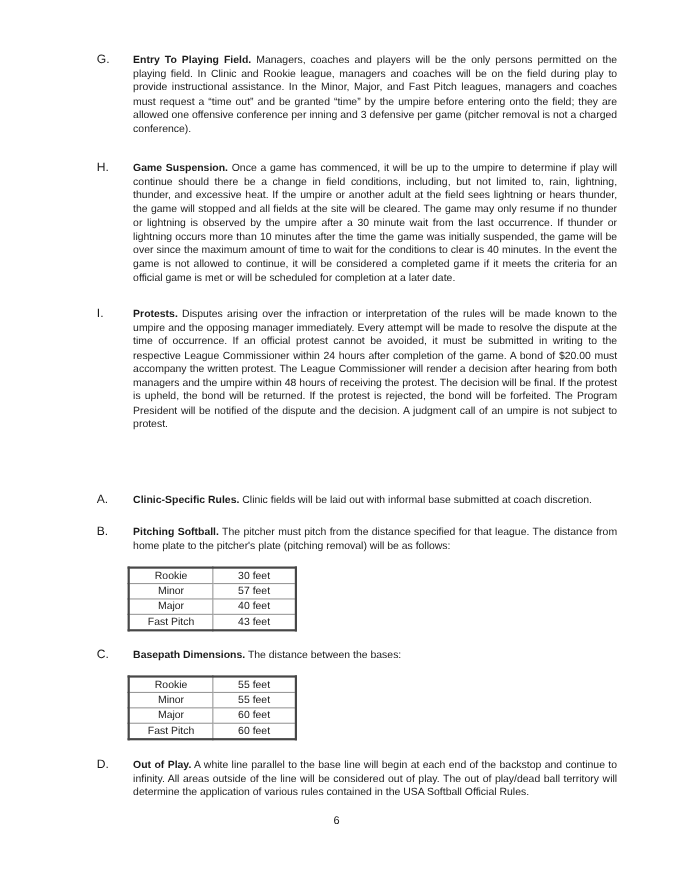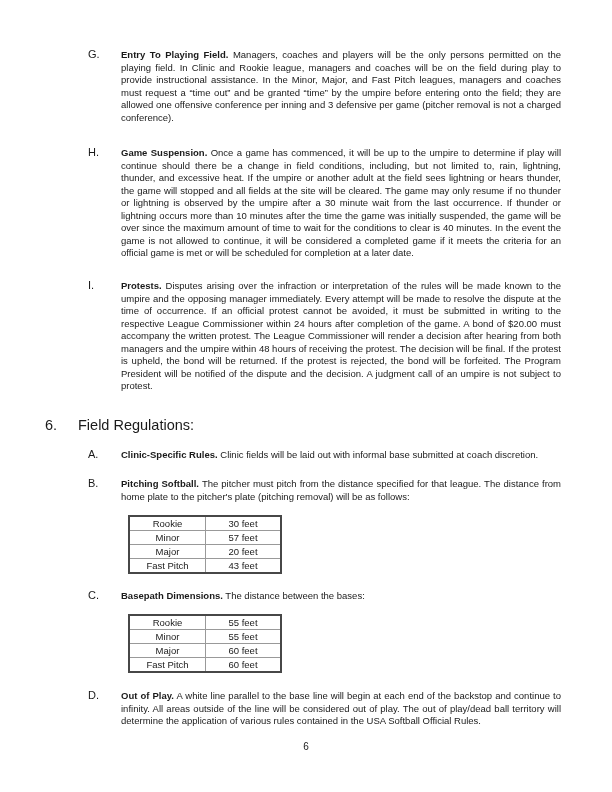--- a/index.html
+++ b/index.html
@@ -31,21 +31,21 @@
 
   
   .h6 {
     position: absolute; left: 45px; top: 416px;
     font-size: 14.5px; line-height: 18px; color: #1a1a1a;
   }
   .h6 .num { display: inline-block; width: 33px; }
 
   
   table.feet {
-    position: absolute; left: 128px;
+    position: absolute; left: 116px;
     border-collapse: collapse;
     border: 2px solid #474747;
     font-size: 9.5px;
     color: #1a1a1a;
   }
   table.feet td {
     border: 1px solid #999999;
     text-align: center;
     vertical-align: middle;
     height: 13px;
@@ -73,23 +73,20 @@
   <div class="sec" style="top:147px">
     <span class="letter">H.</span>
     <p class="para"><b>Game Suspension.</b> <span>Once a game has commenced, it will be up to the umpire to determine if play will continue should there be a change in field conditions, including, but not limited to, rain, lightning, thunder, and excessive heat. If the umpire or another adult at the field sees lightning or hears thunder, the game will stopped and all fields at the site will be cleared. The game may only resume if no thunder or lightning is observed by the umpire after a 30 minute wait from the last occurrence.  If thunder or lightning occurs more than 10 minutes after the time the game was initially suspended, the game will be over since the maximum amount of time to wait for the conditions to clear is 40 minutes. In the event the game is not allowed to continue, it will be considered a completed game if it meets the criteria for an official game is met or will be scheduled for completion at a later date.</span></p>
   </div>
 
   <div class="sec" style="top:280px">
     <span class="letter">I.</span>
     <p class="para"><b>Protests.</b> <span>Disputes arising over the infraction or interpretation of the rules will be made known to the umpire and the opposing manager immediately. Every attempt will be made to resolve the dispute at the time of occurrence. If an official protest cannot be avoided, it must be submitted in writing to the respective League Commissioner within 24 hours after completion of the game. A bond of $20.00 must accompany the written protest. The League Commissioner will render a decision after hearing from both managers and the umpire within 48 hours of receiving the protest. The decision will be final. If the protest is upheld, the bond will be returned. If the protest is rejected, the bond will be forfeited. The Program President will be notified of the dispute and the decision. A judgment call of an umpire is not subject to protest.</span></p>
   </div>
 
-  <div class="h6">
-    <span class="num">6.</span><span>Field Regulations:</span>
-  </div>
 
   <div class="sec" style="top:449px">
     <span class="letter">A.</span>
     <p class="para"><b>Clinic-Specific Rules.</b> <span>Clinic fields will be laid out with informal base submitted at coach discretion.</span></p>
   </div>
 
   <div class="sec" style="top:478px">
     <span class="letter">B.</span>
     <p class="para"><b>Pitching Softball.</b> <span>The pitcher must pitch from the distance specified for that league.  The distance from home plate to the pitcher's plate (pitching removal) will be as follows:</span></p>
   </div>
@@ -99,21 +96,21 @@
         <tr>
       <td class="c1">Rookie</td>
       <td class="c2">30 feet</td>
     </tr>
     <tr>
       <td class="c1">Minor</td>
       <td class="c2">57 feet</td>
     </tr>
     <tr>
       <td class="c1">Major</td>
-      <td class="c2">20 feet</td>
+      <td class="c2">40 feet</td>
     </tr>
     <tr>
       <td class="c1">Fast Pitch</td>
       <td class="c2">43 feet</td>
     </tr>
   </tbody>
     </table>
 
   <div class="sec" style="top:590px">
     <span class="letter">C.</span>

